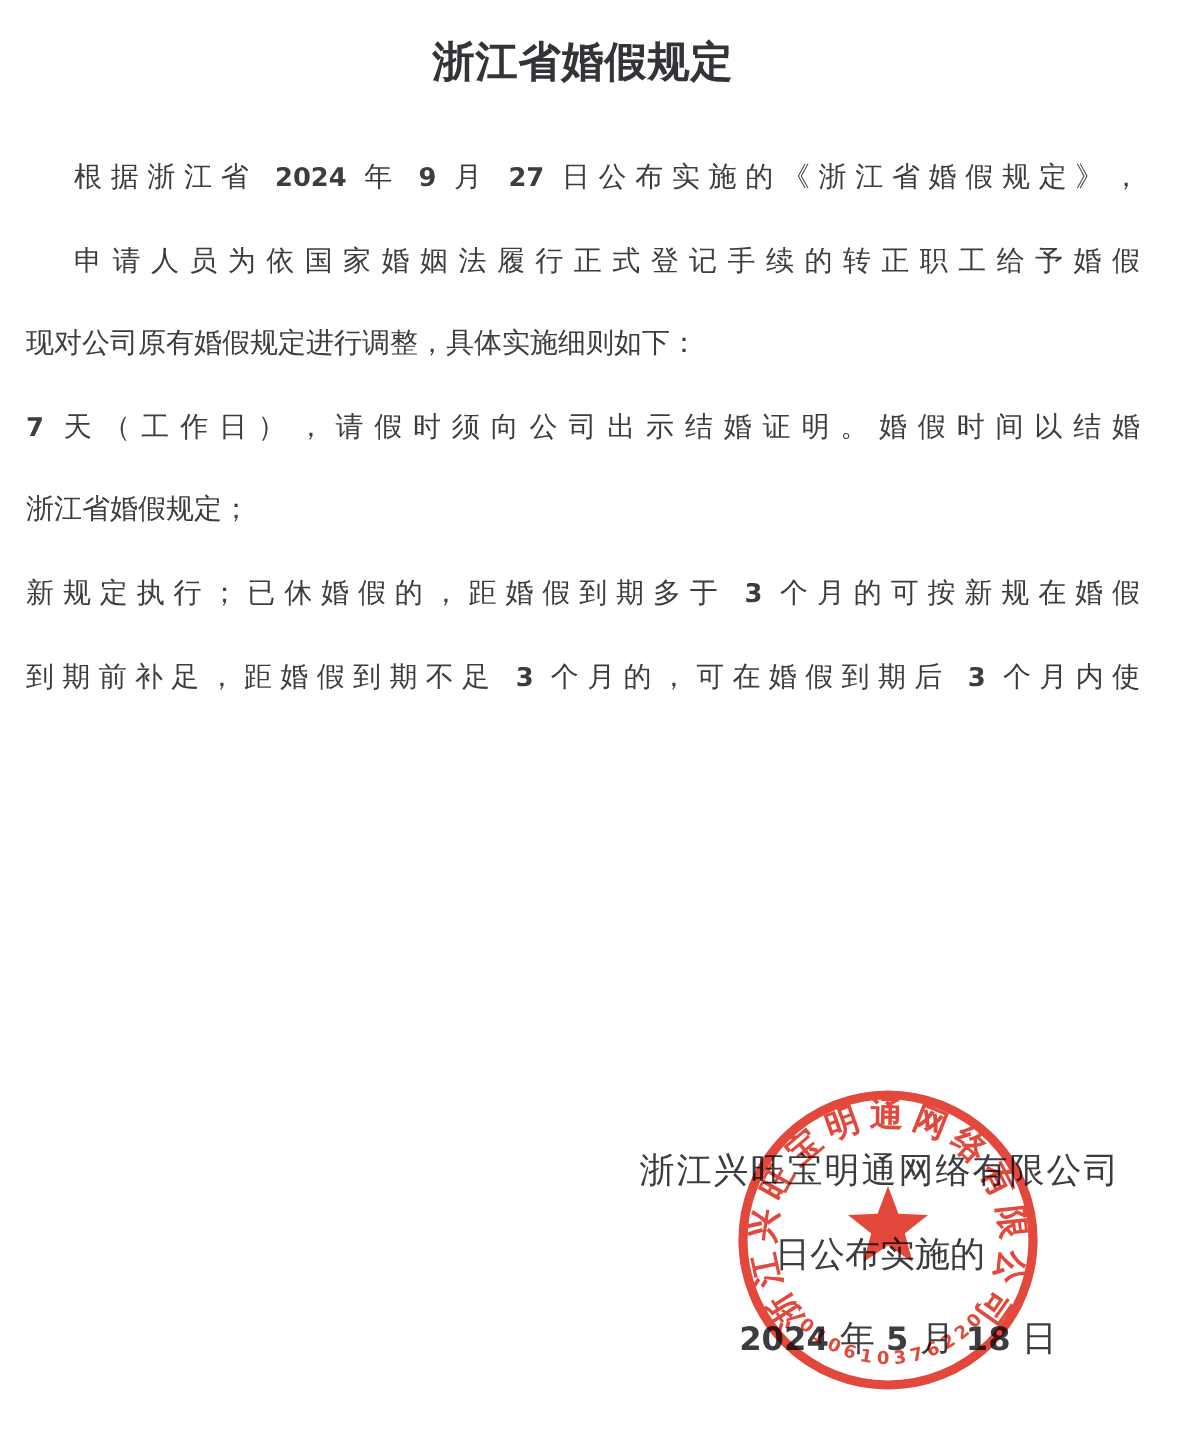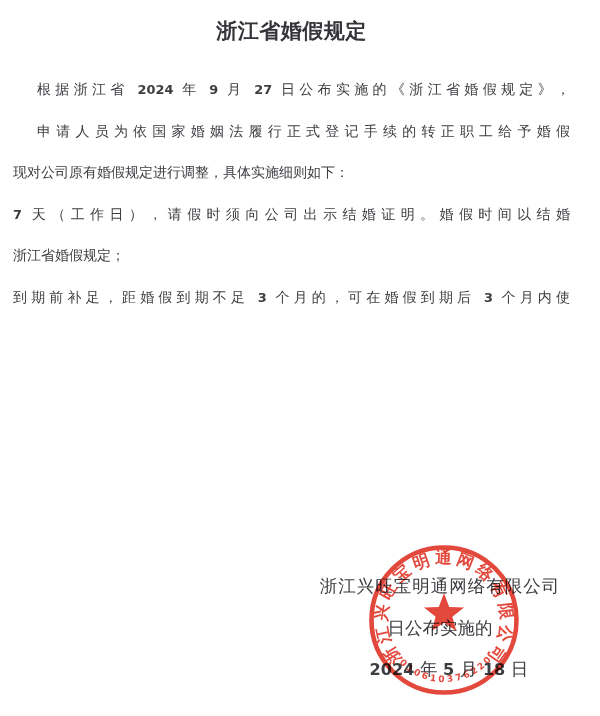--- a/index.html
+++ b/index.html
@@ -89,20 +89,21 @@
 
   <div class="content">
     <h1 class="doc-title">浙江省婚假规定</h1>
 
     <div class="paragraphs">
         <div class="line indent fill">根据浙江省 <span class="n">2024</span> 年 <span class="n">9</span> 月 <span class="n">27</span> 日公布实施的《浙江省婚假规定》，</div>
         <div class="line indent fill">申请人员为依国家婚姻法履行正式登记手续的转正职工给予婚假</div>
         <div class="line">现对公司原有婚假规定进行调整，具体实施细则如下：</div>
         <div class="line fill"><span class="n">7</span> 天（工作日），请假时须向公司出示结婚证明。婚假时间以结婚</div>
         <div class="line">浙江省婚假规定；</div>
+        <div class="line fill">新规定执行；已休婚假的，距婚假到期多于 <span class="n">3</span> 个月的可按新规在婚假</div>
         <div class="line fill">到期前补足，距婚假到期不足 <span class="n">3</span> 个月的，可在婚假到期后 <span class="n">3</span> 个月内使</div>
       </div>
   </div>
 
   <div class="signature">
     <div class="sig-company">浙江兴旺宝明通网络有限公司</div>
     <div class="sig-dept">日公布实施的</div>
     <div class="sig-date autonum"><span class="n">2024</span> 年 <span class="n">5</span> 月 <span class="n">18</span> 日</div>
   </div>
 

